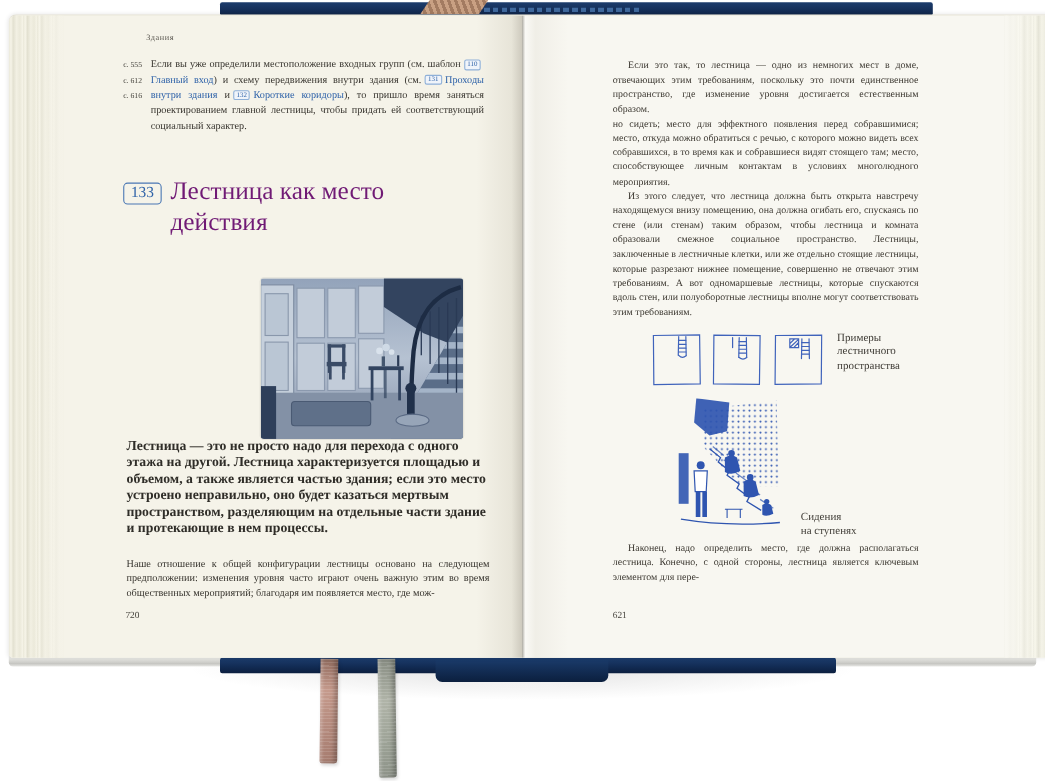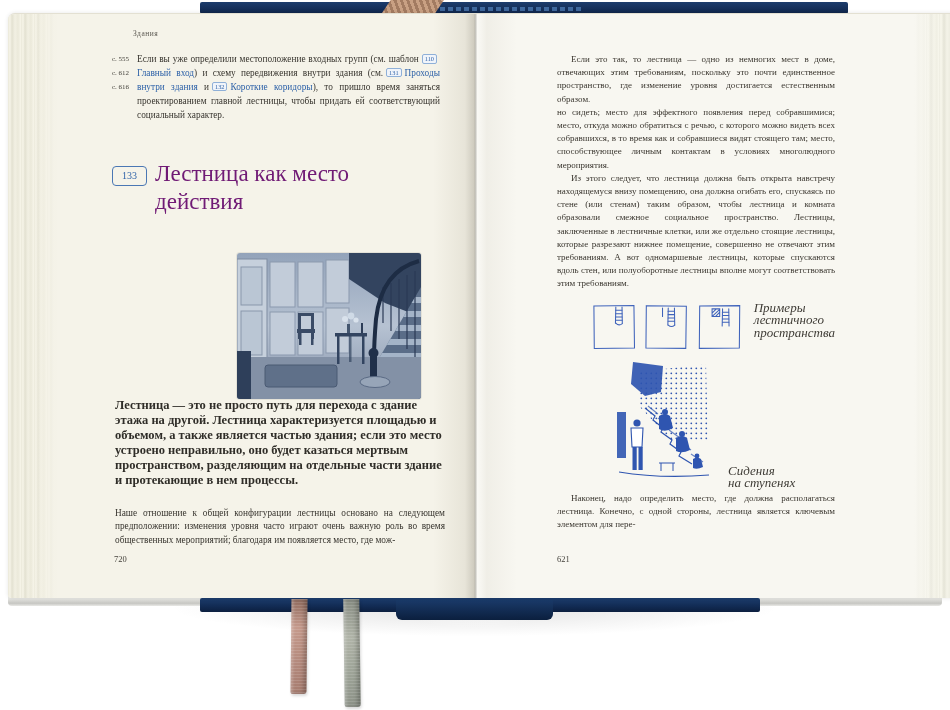--- a/index.html
+++ b/index.html
@@ -54,37 +54,37 @@
       rgba(110,100,70,0.06) 64%, rgba(110,100,70,0) 100%);}
 
   
   .running-header{left:125px;top:15px;font-size:7.5px;letter-spacing:.5px;color:#5c5952;}
   .margin-ref{left:104px;width:24px;font-size:7px;color:#45433d;}
   .intro{left:129px;top:39px;width:303px;font-size:9.3px;line-height:13.9px;text-align:justify;color:#37342e;}
   .seg-link{color:#2e62a8;}
   .seg-box{display:inline-block;font-size:6.3px;line-height:7.5px;padding:0 2px;margin:0 3px;
     border:1px solid #8fb0d8;border-radius:2px;color:#2e62a8;background:#f0f4fa;vertical-align:1px;}
   .pattern-box{left:104px;top:152px;width:33px;height:18px;border:1.4px solid #4a77b4;border-radius:4px;
-    color:#2e62a8;font-size:10px;line-height:18px;text-align:center;}
+    color:#2e62a8;font-size:14px;line-height:18px;text-align:center;}
   .pattern-title{left:147px;top:146px;width:282px;font-size:23px;line-height:28px;color:#701a75;}
   .photo{left:229px;top:239px;width:184px;height:146px;border-radius:3px;overflow:hidden;
     box-shadow:0 0 0 1px rgba(110,110,100,0.12);}
   .statement{left:107px;top:384px;width:332px;font-size:12.5px;line-height:15px;font-weight:bold;color:#2f2d28;}
   .left-body{left:107px;top:493px;width:330px;font-size:9.3px;line-height:13.4px;text-align:justify;color:#37342e;}
   .page-num{font-size:8.5px;color:#45423c;}
   .page-num.left{left:106px;top:540px;}
   .page-num.right{left:549px;top:540px;width:278px;text-align:left;}
 
   
   .right-col{left:549px;top:39px;width:278px;}
   .rp{margin:0;font-size:9px;line-height:13.2px;text-align:justify;color:#3a362f;}
   .rp.indent{text-indent:14px;}
   .fig-plans-row{display:flex;align-items:flex-start;margin:11px 0 5px 35px;gap:13px;}
   .fig-sitting-row{display:flex;align-items:flex-end;margin:10px 0 8px 58px;gap:11px;}
-  .fig-caption{font-size:13px;line-height:12.5px;font-style:italic;color:#3f3c36;white-space:pre-line;}
+  .fig-caption{font-size:10px;line-height:12.5px;color:#3f3c36;white-space:pre-line;}
   .fig-caption.sitting{transform:translateY(6px);}
 </style>
 </head>
 <body>
 
 <div class="stage">
 
   <div class="abs book-shadow"></div>
   <div class="abs spine-light"></div>
 
@@ -180,22 +180,22 @@
             <rect x="112" y="83" width="2.5" height="26" opacity=".7"></rect>
         </g>
         <rect x="110" y="71" width="3" height="9" fill="#44566f"></rect>
         <circle cx="108" cy="66" r="3" fill="#d9e2ec"></circle>
           <circle cx="114" cy="63" r="3.4" fill="#cfdae6"></circle>
           <circle cx="119" cy="67" r="2.6" fill="#d9e2ec"></circle>
         <rect x="124" y="70" width="2" height="10" fill="#2c3c57"></rect>
       </svg>
     </div>
 
-    <p class="abs statement" style="margin:0">Лестница — это не просто путь для перехода с здание этажа на другой. Лестница характеризуется площадью и объемом, а также является частью здания; если это место устроено неправильно, оно будет казаться мертвым пространством, разделяющим на отдельные части здание и протекающие в нем процессы.</p>
-    <p class="abs left-body" style="margin:0">Наше отношение к общей конфигурации лестницы основано на следующем предположении: изменения уровня часто играют очень важную роль во время общественных мероприятий; благодаря им появляется место, где мож-</p>
+    <p class="abs statement" style="margin:0">Лестница — это не просто надо для перехода с одного этажа на другой. Лестница характеризуется площадью и объемом, а также является частью здания; если это место устроено неправильно, оно будет казаться мертвым пространством, разделяющим на отдельные части здание и протекающие в нем процессы.</p>
+    <p class="abs left-body" style="margin:0">Наше отношение к общей конфигурации лестницы основано на следующем предположении: изменения уровня часто играют очень важную этим во время общественных мероприятий; благодаря им появляется место, где мож-</p>
     <div class="abs page-num left">720</div>
     <div class="abs page-num right">621</div>
 
     <div class="abs right-col">
       <p class="rp indent">Если это так, то лестница — одно из немногих мест в доме, отвечающих этим требованиям, поскольку это почти единственное пространство, где изменение уровня достигается естественным образом.</p>
       <p class="rp">но сидеть; место для эффектного появления перед собравшимися; место, откуда можно обратиться с речью, с которого можно видеть всех собравшихся, в то время как и собравшиеся видят стоящего там; место, способствующее личным контактам в условиях многолюдного мероприятия.</p>
       <p class="rp indent">Из этого следует, что лестница должна быть открыта навстречу находящемуся внизу помещению, она должна огибать его, спускаясь по стене (или стенам) таким образом, чтобы лестница и комната образовали смежное социальное пространство. Лестницы, заключенные в лестничные клетки, или же отдельно стоящие лестницы, которые разрезают нижнее помещение, совершенно не отвечают этим требованиям. А вот одномаршевые лестницы, которые спускаются вдоль стен, или полуоборотные лестницы вполне могут соответствовать этим требованиям.</p>
 
       <div class="fig-plans-row">
         <svg width="156" height="50" viewBox="0 0 156 50">

